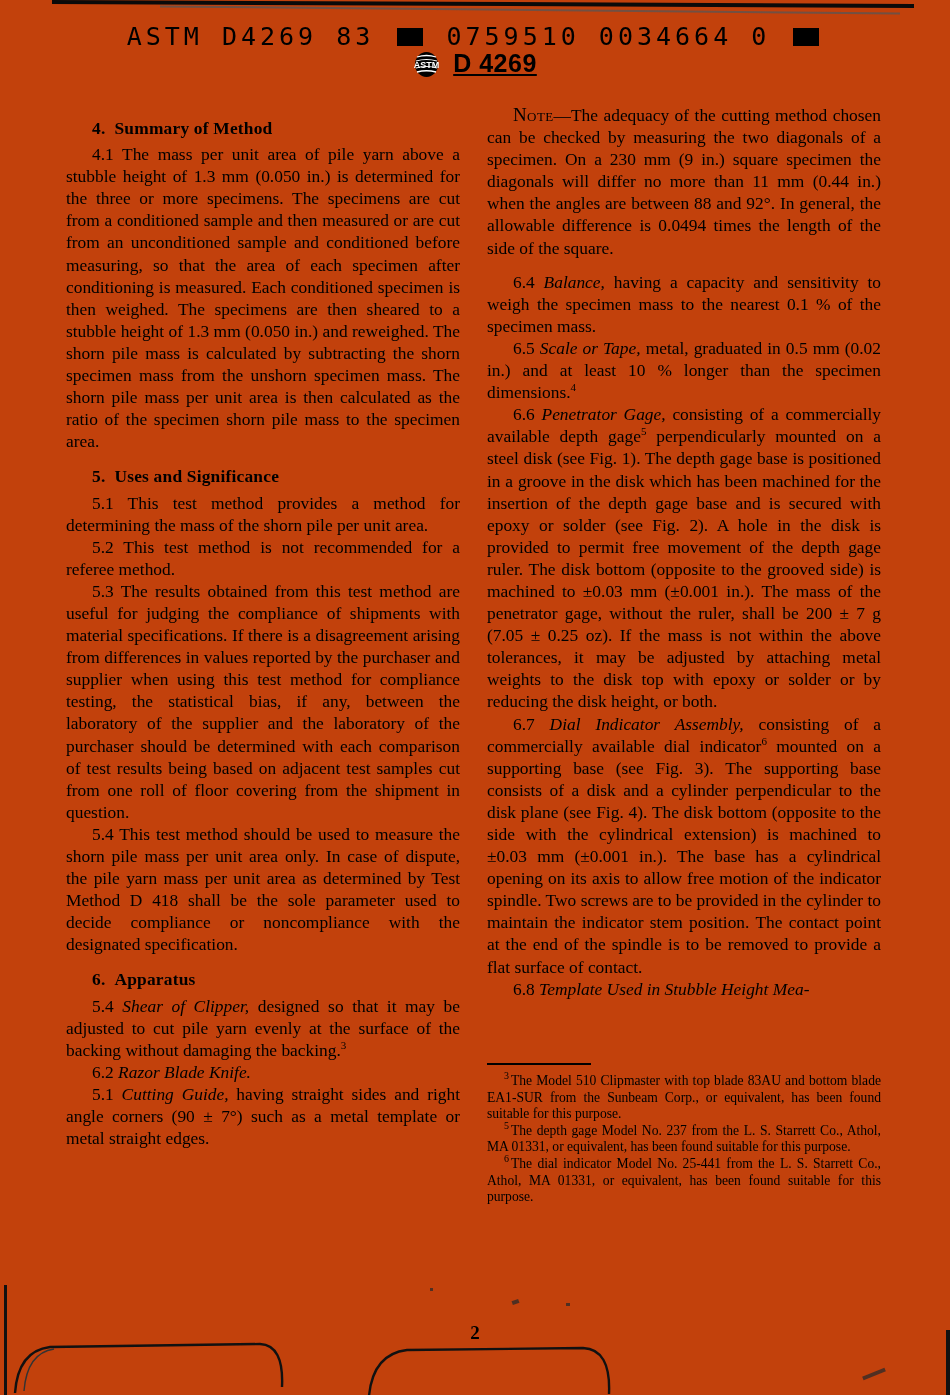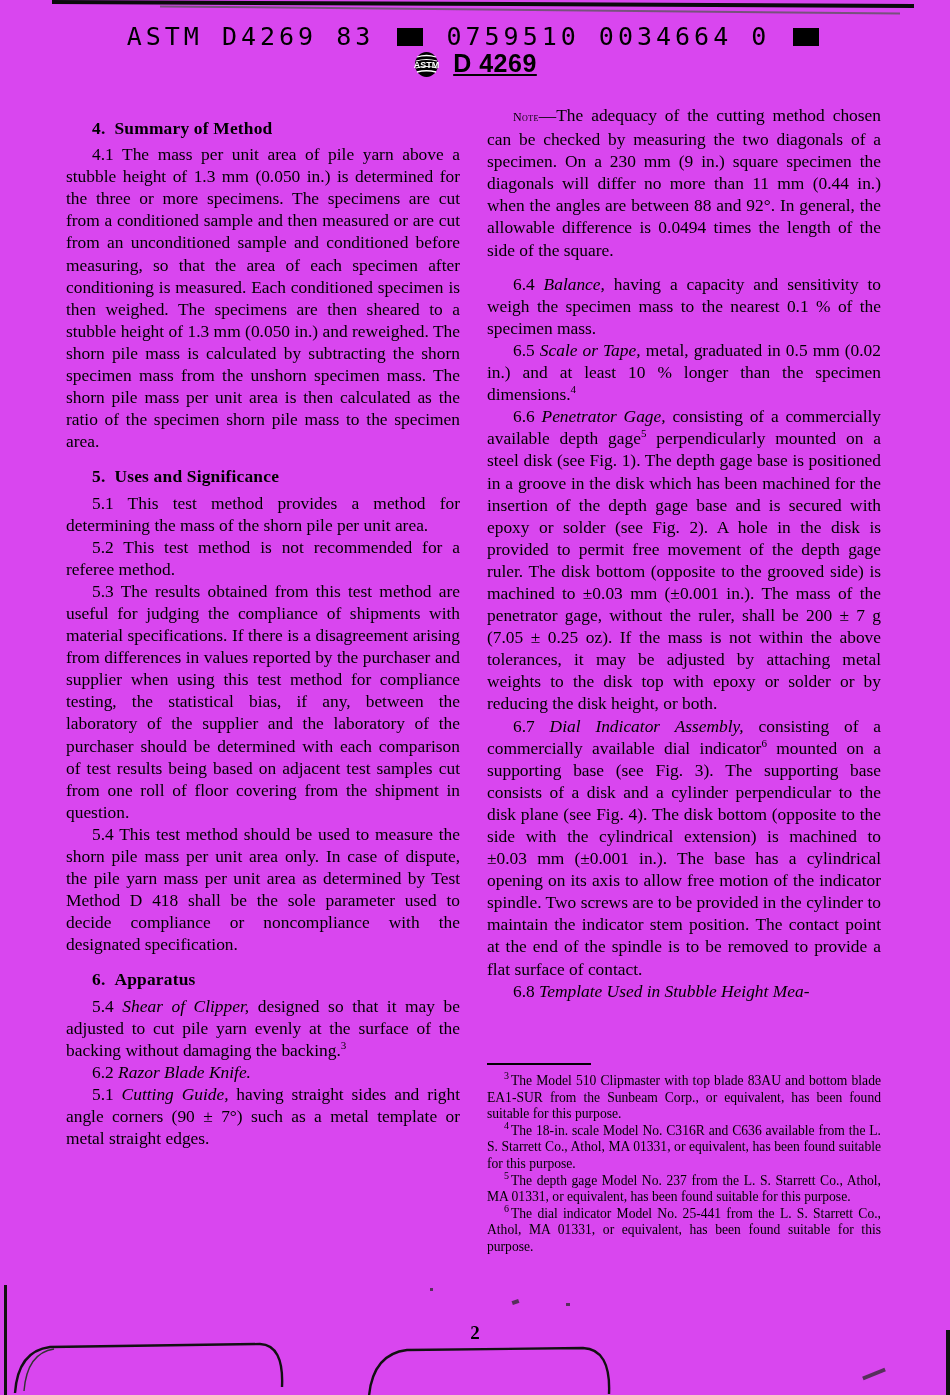--- a/index.html
+++ b/index.html
@@ -4,21 +4,21 @@
 <style>
   html, body {
     margin: 0;
     padding: 0;
     background: #ffffff;
   }
   .page {
     position: relative;
     width: 950px;
     height: 1395px;
-    background: #d946ef;
+    background: #c2410c;
     overflow: hidden;
     font-family: "Liberation Serif", "DejaVu Serif", serif;
     color: #000000;
   }
 
   
   .scanline-top {
     position: absolute;
     left: 52px;
     top: 2px;
@@ -135,21 +135,21 @@
   .gap { height: 12px; }
   i, .it { font-style: italic; }
   sup {
     font-size: 11px;
     vertical-align: super;
     line-height: 0;
   }
   .note { text-indent: 26px; }
   .note .lbl {
     font-variant: small-caps;
-    font-size: 12px;
+    font-size: 19px;
     letter-spacing: .4px;
   }
 
   
   .fn-rule {
     position: absolute;
     left: 487px;
     top: 1063px;
     width: 104px;
     height: 2px;
@@ -256,21 +256,20 @@
     <p><span>6.6</span> <i>Penetrator Gage,</i><span> consisting of a commercially available depth gage</span><sup>5</sup><span> perpendicularly mounted on a steel disk (see Fig. 1). The depth gage base is positioned in a groove in the disk which has been machined for the insertion of the depth gage base and is secured with epoxy or solder (see Fig. 2). A hole in the disk is provided to permit free movement of the depth gage ruler. The disk bottom (opposite to the grooved side) is machined to ±0.03 mm (±0.001 in.). The mass of the penetrator gage, without the ruler, shall be 200 ± 7 g (7.05 ± 0.25 oz). If the mass is not within the above tolerances, it may be adjusted by attaching metal weights to the disk top with epoxy or solder or by reducing the disk height, or both.</span></p>
 
     <p><span>6.7</span> <i>Dial Indicator Assembly,</i><span> consisting of a commercially available dial indicator</span><sup>6</sup><span> mounted on a supporting base (see Fig. 3). The supporting base consists of a disk and a cylinder perpendicular to the disk plane (see Fig. 4). The disk bottom (opposite to the side with the cylindrical extension) is machined to ±0.03 mm (±0.001 in.). The base has a cylindrical opening on its axis to allow free motion of the indicator spindle. Two screws are to be provided in the cylinder to maintain the indicator stem position. The contact point at the end of the spindle is to be removed to provide a flat surface of contact.</span></p>
 
     <p><span>6.8</span> <i>Template Used in Stubble Height Mea-</i></p>
   </div>
 
   <div class="fn-rule"></div>
   <div class="footnotes">
     <p><sup>3</sup><span>The Model 510 Clipmaster with top blade 83AU and bottom blade EA1-SUR from the Sunbeam Corp., or equivalent, has been found suitable for this purpose.</span></p>
-    <p><sup>4</sup><span>The 18-in. scale Model No. C316R and C636 available from the L. S. Starrett Co., Athol, MA 01331, or equivalent, has been found suitable for this purpose.</span></p>
     <p><sup>5</sup><span>The depth gage Model No. 237 from the L. S. Starrett Co., Athol, MA 01331, or equivalent, has been found suitable for this purpose.</span></p>
     <p><sup>6</sup><span>The dial indicator Model No. 25-441 from the L. S. Starrett Co., Athol, MA 01331, or equivalent, has been found suitable for this purpose.</span></p>
   </div>
 
   <div class="pageno">2</div>
 
   <div class="curve" style="left:10px; top:1335px;">
     <svg width="290" height="60" viewBox="0 0 290 60">
       <path d="M5 58 Q8 16 40 12 L250 9 Q274 10 272 52" stroke="#111" stroke-width="2.4" fill="none"></path>
       <path d="M14 56 Q17 18 44 14" stroke="#333" stroke-width="1.4" fill="none"></path>

